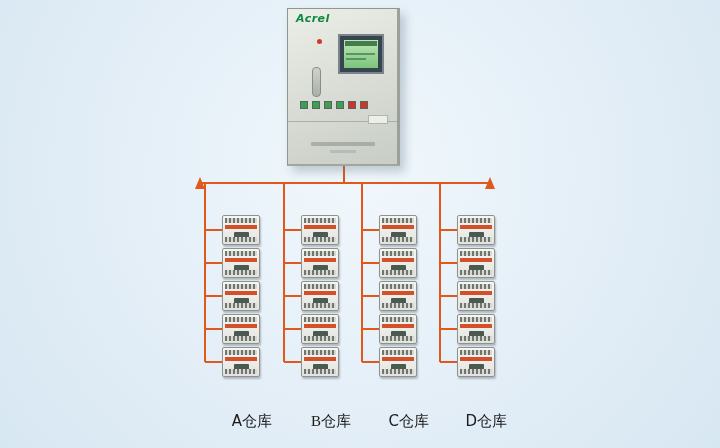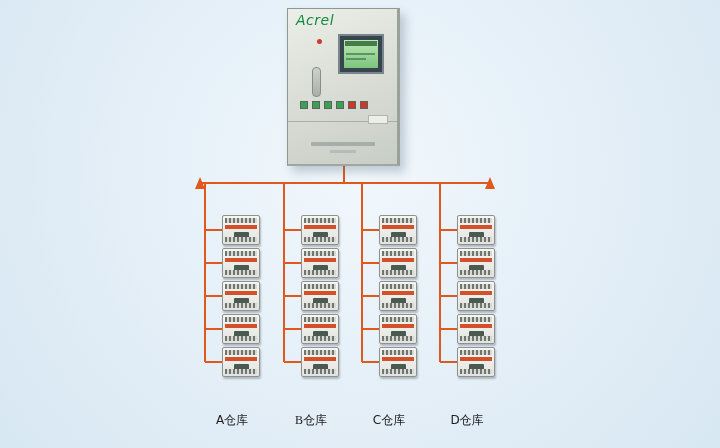--- a/index.html
+++ b/index.html
@@ -22,21 +22,21 @@
   }
 
   
   .cabinet {
     position: absolute; left: 287px; top: 8px; width: 113px; height: 158px;
     background: linear-gradient(160deg, #eceee8 0%, #d6dad2 60%, #c8cdc5 100%);
     border: 1px solid #8f978f; border-right: 3px solid #9aa198; border-bottom: 2px solid #a0a79e;
     box-shadow: 5px 6px 9px rgba(80,100,120,0.30);
   }
   .cabinet > div, .cabinet > span { position: absolute; }
-  .logo { left: 8px; top: 3px; font-size: 14px; font-weight: normal; font-style: italic;
+  .logo { left: 8px; top: 3px; font-size: 11px; font-weight: bold; font-style: italic;
           color: var(--brand, #0f8a3e); letter-spacing: .5px; }
   .screen-frame { left: 50px; top: 25px; width: 46px; height: 40px;
           background: #39454e; border: 2px solid #77858d; }
   .lcd { position: absolute; inset: 4px; background: linear-gradient(#bfe7b4, var(--screen, #7cc47e)); }
   .lcd-top { position: absolute; left: 1px; right: 1px; top: 1px; height: 5px; background: #2f6b3c; opacity: .85; }
   .lcd-line1 { position: absolute; left: 2px; right: 3px; top: 13px; height: 2px; background: #3f7a4b; opacity: .7; }
   .lcd-line2 { position: absolute; left: 2px; width: 60%; top: 18px; height: 2px; background: #3f7a4b; opacity: .7; }
   .led { left: 29px; top: 30px; width: 5px; height: 5px; background: #cf3a28; border-radius: 50%; }
   .ir-slot { left: 24px; top: 58px; width: 9px; height: 30px; border-radius: 4px;
           background: linear-gradient(#cdd3cb, #aab0a8); border: 1px solid #878e86; }
@@ -60,21 +60,21 @@
   }
   .t-top, .t-bot { position: absolute; left: 2px; right: 2px; height: 5px;
     background: repeating-linear-gradient(90deg, #70766f 0 2px, #d7dad3 2px 4px); }
   .t-top { top: 2px; } .t-bot { bottom: 2px; }
   .stripe { position: absolute; left: 2px; right: 2px; top: 9px; height: 4px;
     background: var(--stripe, #d4502a); }
   .dev-lcd { position: absolute; left: 11px; top: 16px; width: 15px; height: 6px;
     background: #4a5a50; border-radius: 1px; }
 
   .wh-label { position: absolute; top: 197px; left: -30px; width: 80px;
-    text-align: center; font-size: 12px; color: #1b1b1b; }
+    text-align: right; font-size: 15px; color: #1b1b1b; }
 </style>
 </head>
 <body>
 
 <div class="scene">
 
   <svg id="wires" width="720" height="448" viewBox="0 0 720 448">
       <line x1="200" y1="183" x2="490" y2="183"></line>
       <polygon points="195,189 205,189 200,177"></polygon>
       <polygon points="485,189 495,189 490,177"></polygon>

